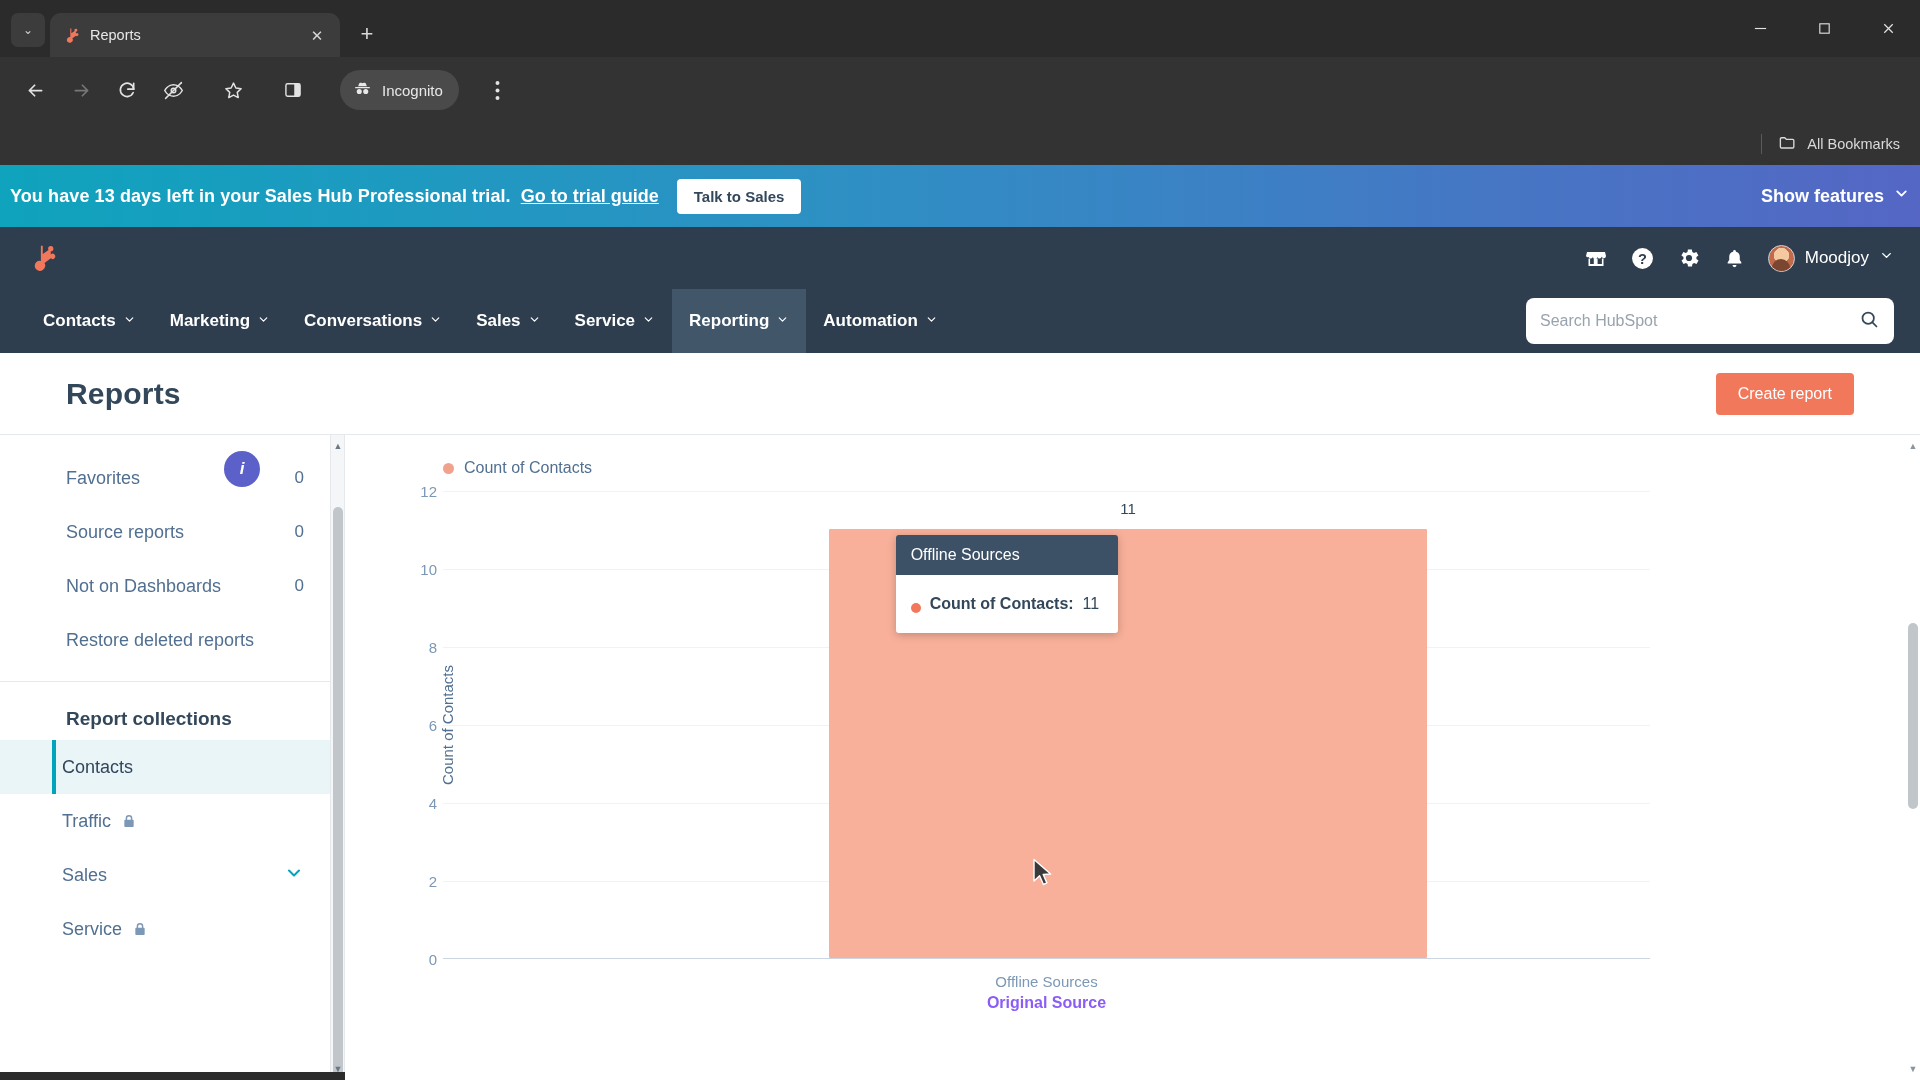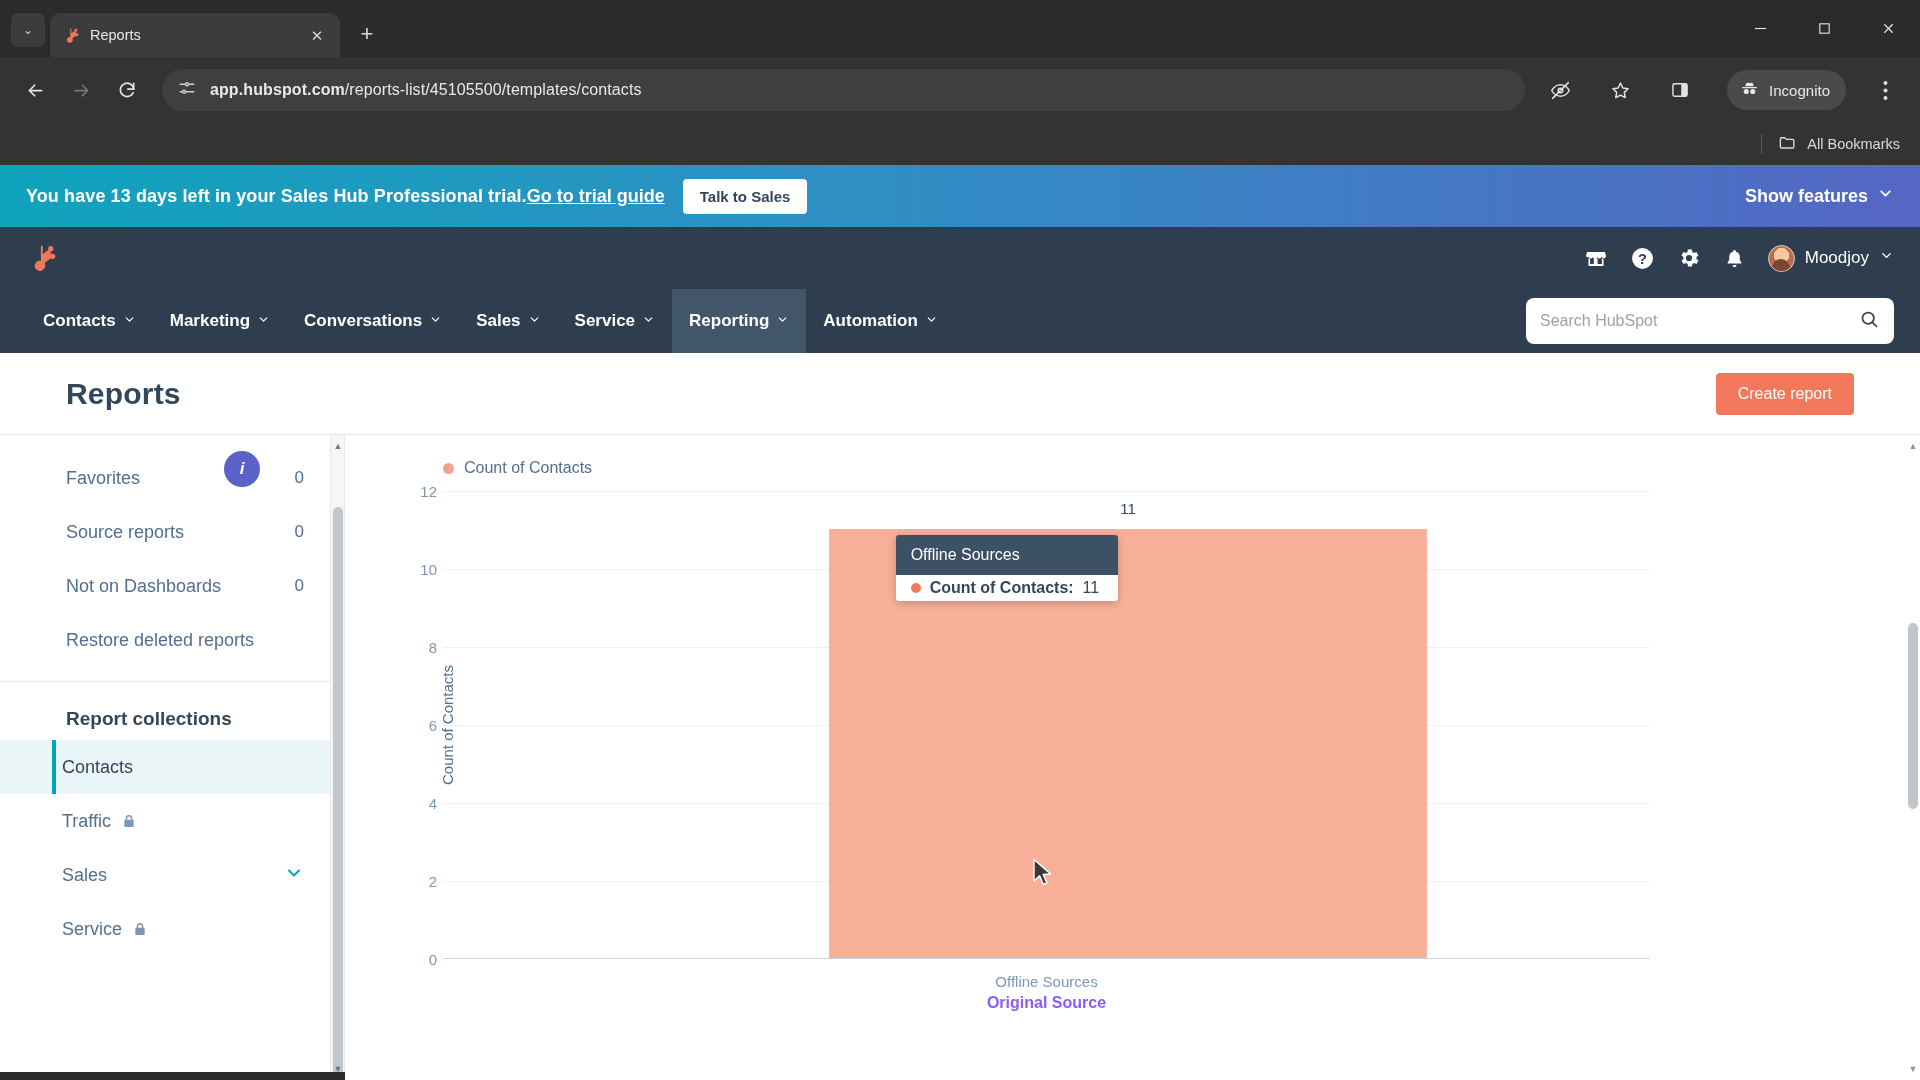--- a/index.html
+++ b/index.html
@@ -83,27 +83,27 @@
     height: 42px; background: #333333; display: flex; align-items: center;
     justify-content: flex-end; padding-right: 20px; gap: 10px;
     color: #dadada; font-size: 14.5px;
   }
   .bm-divider { width: 1px; height: 20px; background: #5a5a5a; margin-right: 6px; }
 
   
   .trial-banner {
     height: 62px;
     background: linear-gradient(90deg, #0fa3bd 0%, #2f8fc4 45%, #5566c4 100%);
-    display: flex; align-items: center; padding: 0 26px;
+    display: flex; align-items: center; padding: 0 10px;
     color: #ffffff;
   }
   .trial-text { font-size: 18px; font-weight: 700; letter-spacing: .1px; }
   .trial-link {
     font-size: 18px; font-weight: 700; text-decoration: underline;
-    color: #ffffff; 
+    color: #ffffff; margin-left: 10px;
   }
   .trial-btn {
     margin-left: 18px; background: #ffffff; color: #33475b;
     border-radius: 4px; padding: 9px 17px; font-size: 15px; font-weight: 600;
   }
   .trial-right {
     margin-left: auto; display: flex; align-items: center; gap: 9px;
     font-size: 18px; font-weight: 700;
   }
 
@@ -247,22 +247,22 @@
 
   .tooltip {
     position: absolute; width: 222px; z-index: 5;
     box-shadow: 0 2px 8px rgba(0,0,0,.22); border-radius: 3px; overflow: hidden;
   }
   .tt-head {
     background: #3d5166; color: #ffffff; font-size: 16px;
     padding: 11px 15px; font-weight: 400;
   }
   .tt-body {
-    background: #ffffff; padding: 4px 15px;
-    display: flex; align-items: center; gap: 9px;
+    background: #ffffff; padding: 20px 15px;
+    display: flex; align-items: flex-end; gap: 9px;
     font-size: 16px; color: #33475b;
   }
   .tt-dot { width: 10px; height: 10px; border-radius: 50%; background: #f2785c; flex: none; }
   .tt-name { font-weight: 700; }
   .tt-val { font-weight: 400; }
 
   .xtick { text-align: center; font-size: 15px; color: #7c98b6; margin-top: 14px; }
   .xlabel { text-align: center; font-size: 16px; font-weight: 700; color: #8b5cf6; margin-top: 4px; }
 
   .cursor { position: absolute; left: 1032px; top: 858px; z-index: 30; }
@@ -334,30 +334,20 @@
           <path d="M5 12h14M13 6l6 6-6 6"></path>
         </svg>
     </div>
     <div class="tb-icon">
       <svg width="20" height="20" viewBox="0 0 24 24" fill="none" stroke="#e3e3e3" stroke-width="2" stroke-linecap="round">
           <path d="M20 11a8 8 0 1 0-.6 4"></path>
           <path d="M20 4v7h-7"></path>
         </svg>
     </div>
 
-    <div class="omnibox">
-      <span>
-        <svg width="18" height="18" viewBox="0 0 24 24" fill="none" stroke="#cfcfcf" stroke-width="1.8" stroke-linecap="round">
-          <path d="M3 7h7M14 7h7M3 17h3M10 17h11"></path>
-            <circle cx="12" cy="7" r="2"></circle>
-            <circle cx="8" cy="17" r="2"></circle>
-        </svg>
-      </span>
-      <span class="url"><b>app.hubspot.com</b><span>/reports-list/45105500/templates/contacts</span></span>
-    </div>
 
     <div class="tb-right">
       <div class="tb-icon">
         <svg width="21" height="21" viewBox="0 0 24 24" fill="none" stroke="#e3e3e3" stroke-width="1.7" stroke-linecap="round">
           <path d="M2 12s3.6-6.5 10-6.5S22 12 22 12s-3.6 6.5-10 6.5S2 12 2 12z"></path>
             <circle cx="12" cy="12" r="2.6"></circle>
             <path d="M3 21 21 3"></path>
         </svg>
       </div>
       <div class="tb-icon">

